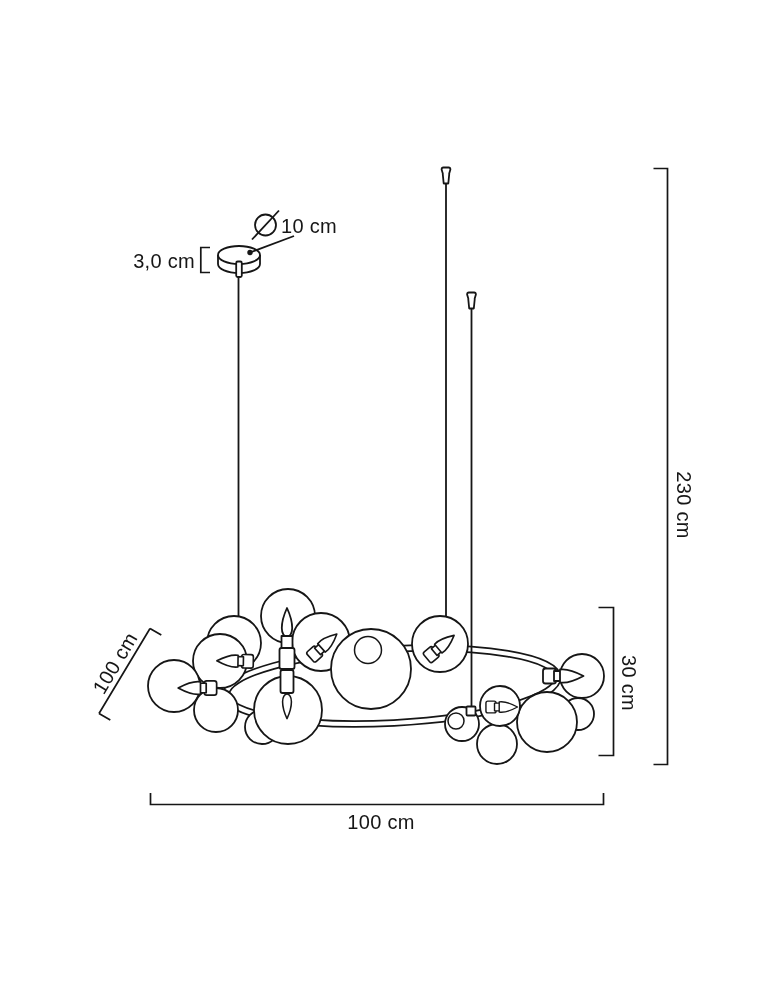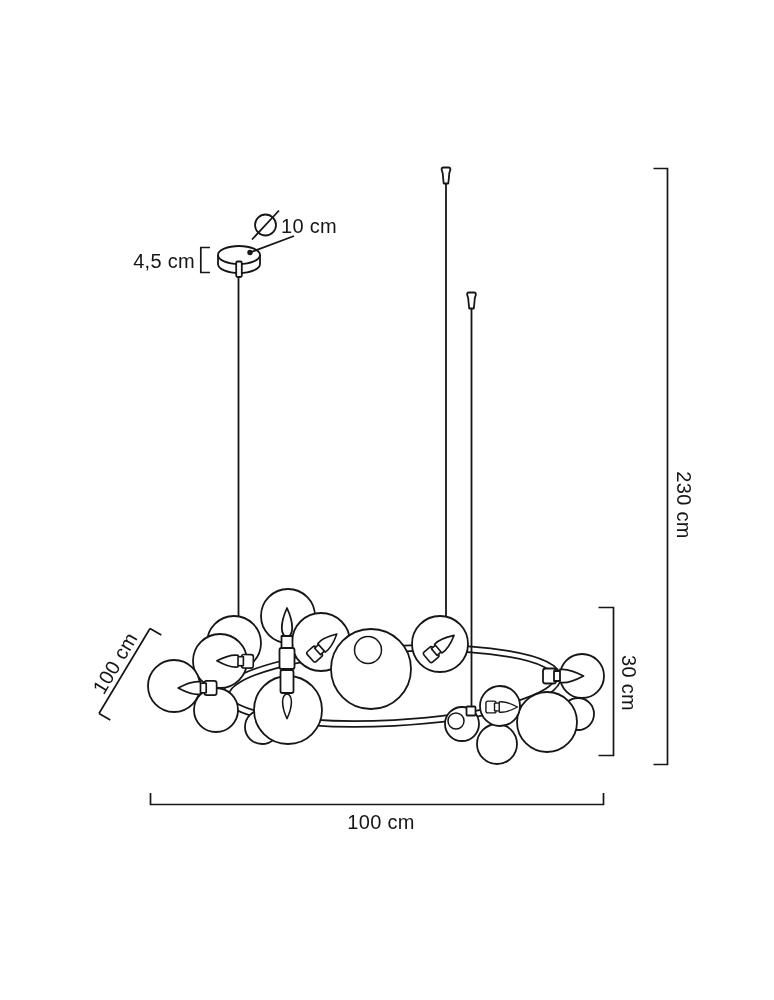--- a/index.html
+++ b/index.html
@@ -108,21 +108,21 @@
         <circle cx="265.5" cy="225" r="10.5" fill="none" stroke="#161616" stroke-width="1.8"></circle>
         <line x1="252" y1="239.5" x2="279" y2="210.5" stroke="#161616" stroke-width="1.8"></line>
       </g>
       <line class="dim" x1="294" y1="236" x2="250" y2="252.5"></line>
       <circle cx="250" cy="252.5" r="2.7" fill="#161616"></circle>
     </g>
   </svg>
 
   <div class="dim-label" style="left:281px;top:216px;">10 cm</div>
 
-  <div class="dim-label" style="left:133px;top:251px;width:62px;text-align:right;">4,5 cm</div>
+  <div class="dim-label" style="left:133px;top:251px;width:62px;text-align:right;">3,0 cm</div>
 
   <div class="dim-label rot90" style="left:684px;top:505px;">230 cm</div>
 
   <div class="dim-label rot90" style="left:629px;top:683px;">30 cm</div>
 
   <div class="dim-label ctr" style="left:381px;top:822px;">100 cm</div>
 
   <div class="dim-label diag" style="left:115px;top:663px;">100 cm</div>
 </div>
 

